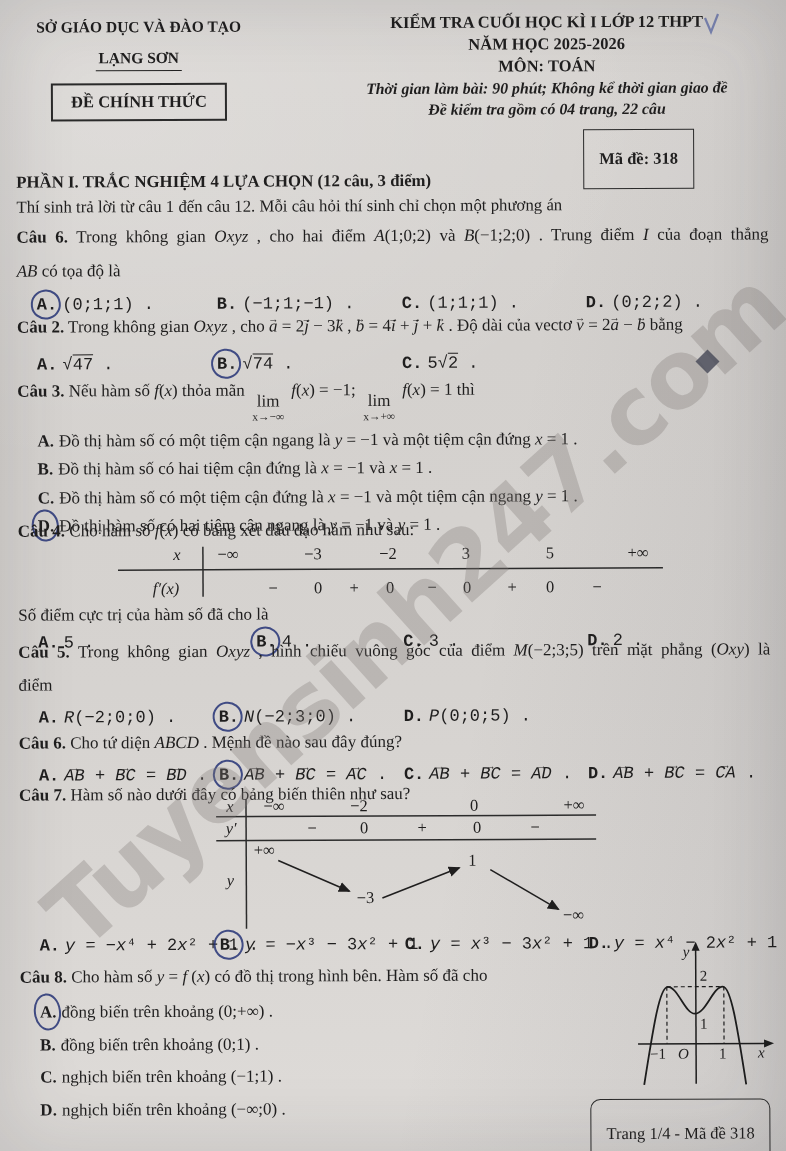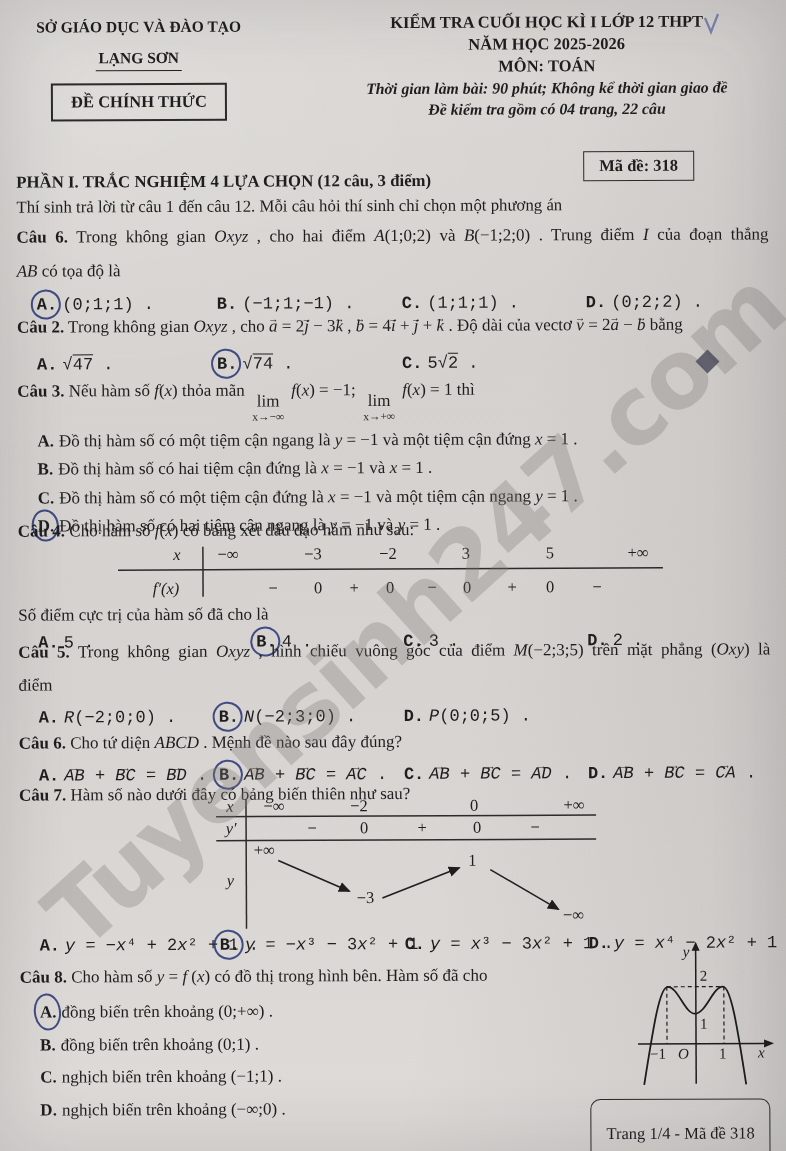--- a/index.html
+++ b/index.html
@@ -26,21 +26,21 @@
   .abs { position:absolute; }
   
   .hleft { left:15px; top:16px; width:252px; text-align:center; font-weight:bold; font-size:15.5px; line-height:1.35; }
   .prov { display:inline-block; border-bottom:1.6px solid #222; padding:0 3px 1px; margin-top:10px; }
   .debox { display:inline-block; margin-top:12px; border:2px solid #2a2a2a; padding:6px 18px; font-size:16.5px; }
   .hright { left:318px; top:12px; width:462px; text-align:center; line-height:1.33; }
   .ht1 { font-weight:bold; font-size:16.5px; }
   .ht2 { font-weight:bold; font-size:16.5px; }
   .ht3 { font-weight:bold; font-size:16.5px; }
   .hti { font-weight:bold; font-style:italic; font-size:15.8px; }
-  .madebox { left:585px; top:152px; border:1.8px solid #2a2a2a; padding:4px 15px; font-weight:bold; font-size:16.5px; background:rgba(255,255,255,.06); }
+  .madebox { left:585px; top:130px; border:1.8px solid #2a2a2a; padding:19px 15px; font-weight:bold; font-size:16.5px; background:rgba(255,255,255,.06); }
   .sect { left:18px; top:171px; width:752px; }
   .sect .t { font-weight:bold; font-size:16.8px; }
   .sect .ins { margin-top:5px; font-size:16.8px; }
   
   .q { left:18px; width:752px; }
   .stem { margin:0; line-height:28px; }
   .fill { text-align:justify; text-align-last:justify; }
   .qnum { font-weight:bold; }
   .opts { display:grid; grid-template-columns:180px 185px 184px auto; padding-left:20px; line-height:26px; }
   .opt { white-space:nowrap;font-family:Liberation Mono, monospace; }

